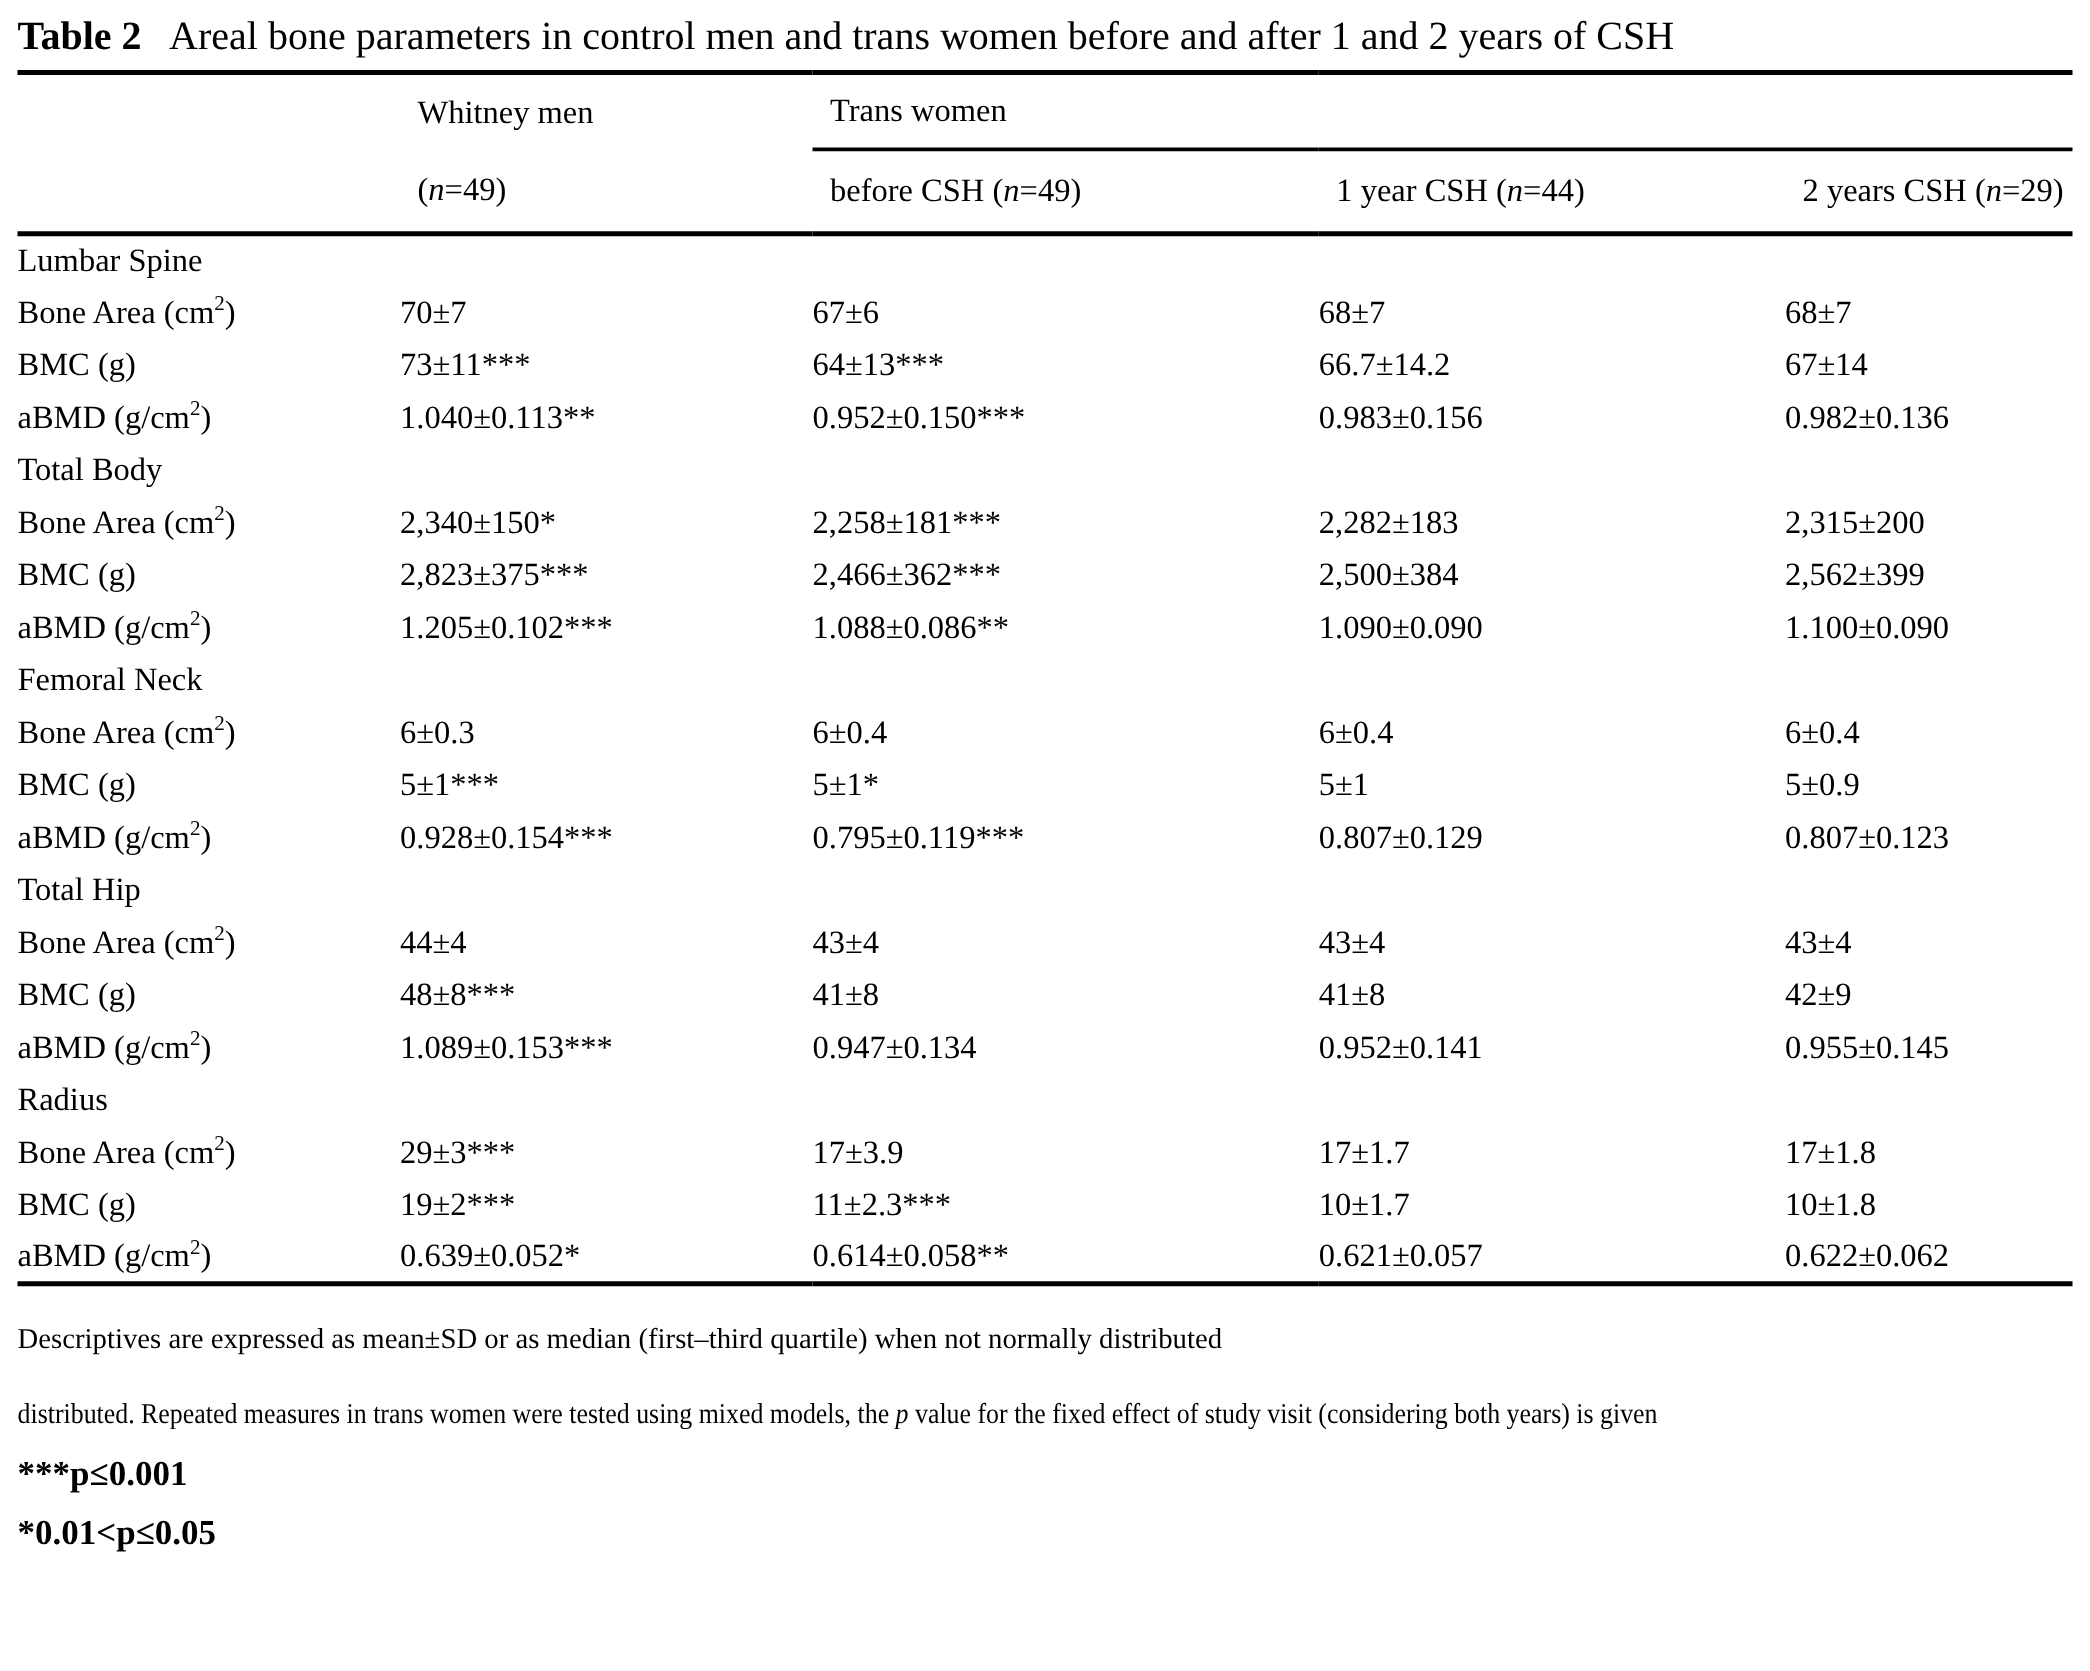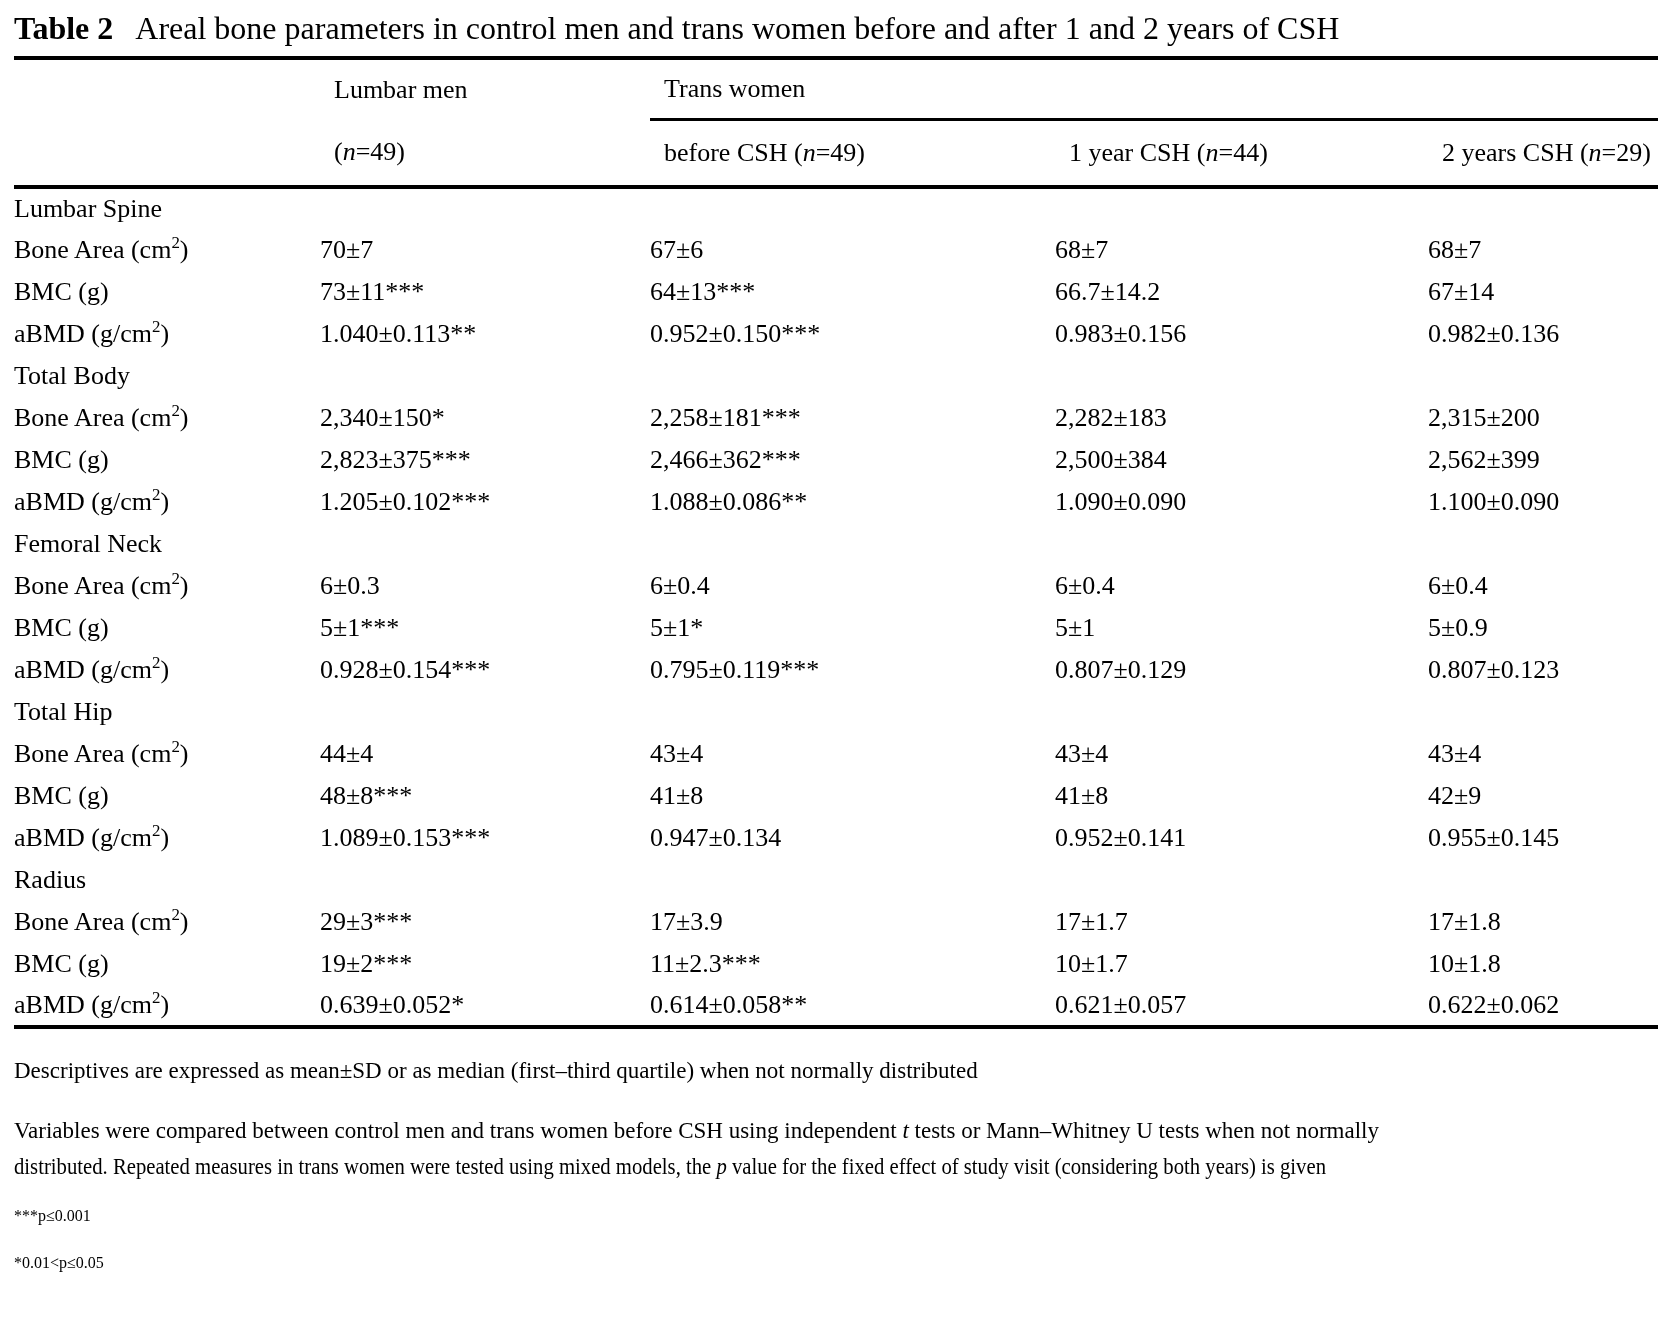--- a/index.html
+++ b/index.html
@@ -40,21 +40,21 @@
   td.v3 { padding-right: 223px; }
   td.v4 { padding-right: 110px; }
 
   sup { font-size: 65%; line-height: 0; }
   .it { font-style: italic; }
 
   .footnotes { width: 1644px; font-size: 23px; }
   .fn { margin: 24px 0 0 0; line-height: 36px; }
   .fn-line { white-space: nowrap; }
   .fn-line.squeeze { transform: scaleX(0.90); transform-origin: 0 50%; }
-  .sig { margin: 15px 0 0 0; font-size: 16px; line-height: 32px; }
+  .sig { margin: 15px 0 0 0; font-size: 28px; line-height: 32px; font-weight: bold; }
 </style>
 </head>
 <body>
 
 <div class="page">
 
   <div class="caption">
     <span class="cap-label">Table 2</span><span>Areal bone parameters in control men and trans women before and after 1 and 2 years of CSH</span>
   </div>
 
@@ -62,21 +62,21 @@
     <colgroup>
       <col style="width:306px">
         <col style="width:330px">
         <col style="width:405px">
         <col style="width:373px">
         <col style="width:230px">
     </colgroup>
     <thead>
       <tr class="group-row">
         <th></th>
-        <th>Lumbar men</th>
+        <th>Whitney men</th>
         <th class="trans-span" colspan="3">Trans women</th>
       </tr>
       <tr class="sub-row">
         <th></th>
         <th><span>(</span><span class="it">n</span><span>=49)</span></th>
         <th><span>before CSH (</span><span class="it">n</span><span>=49)</span></th>
         <th><span>1 year CSH (</span><span class="it">n</span><span>=44)</span></th>
         <th><span>2 years CSH (</span><span class="it">n</span><span>=29)</span></th>
       </tr>
     </thead>
@@ -204,20 +204,19 @@
         <td class="val v2">0.614±0.058**</td>
         <td class="val v3">0.621±0.057</td>
         <td class="val v4">0.622±0.062</td>
       </tr>
     </tbody>
   </table>
 
   <div class="footnotes">
     <p class="fn">Descriptives are expressed as mean±SD or as median (first–third quartile) when not normally distributed</p>
     <p class="fn">
-      <span class="fn-line" style="display:block"><span>Variables were compared between control men and trans women before CSH using independent </span><span class="it">t</span><span> tests or Mann–Whitney U tests when not normally</span></span>
       <span class="fn-line squeeze" style="display:block"><span>distributed. Repeated measures in trans women were tested using mixed models, the </span><span class="it">p</span><span> value for the fixed effect of study visit (considering both years) is given</span></span>
     </p>
     <p class="sig">***p≤0.001</p>
     <p class="sig">*0.01&lt;p≤0.05</p>
   </div>
 
 </div>
 
 </body></html>

